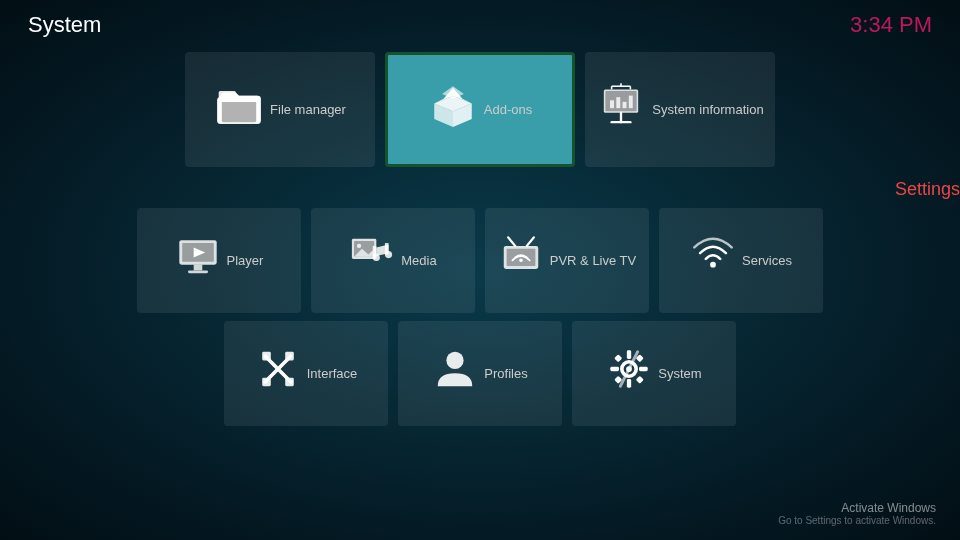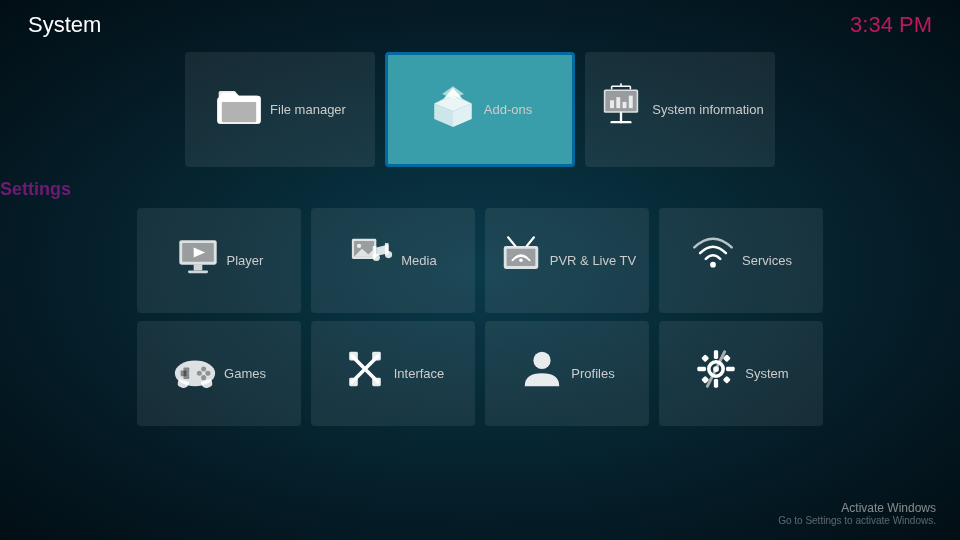--- a/index.html
+++ b/index.html
@@ -66,29 +66,29 @@
     }
 
     .top-tile .tile-label {
       font-size: 13px;
       color: #cccccc;
       font-weight: 400;
     }
 
     .tile-addons {
       background: #3a9daa !important;
-      border: 3px solid #0369a1;
+      border: 3px solid #14532d;
     }
 
     
     .section-title {
-      text-align: left;
+      text-align: right;
       font-size: 18px;
-      font-weight: 700;
-      color: #701a75;
+      font-weight: 400;
+      color: #ef4444;
       margin: 12px 0 8px 0;
     }
 
     
     .grid-row {
       display: flex;
       justify-content: center;
       gap: 10px;
       padding: 0 85px;
       margin-bottom: 8px;
@@ -282,41 +282,20 @@
         <path d="M6 20 Q32 -4 58 20" fill="none" stroke="white" stroke-width="3.5" stroke-linecap="round" opacity="0.7"></path>
       </svg>
     </span>
     <span class="tile-label">Services</span>
   </div>
 
 </div>
 
 <div class="grid-row">
 
-  <div class="tile grid-tile">
-    <span class="tile-icon">
-      <svg viewBox="0 0 64 64" xmlns="http://www.w3.org/2000/svg">
-
-        <ellipse cx="32" cy="38" rx="28" ry="18" fill="white" opacity="0.85"></ellipse>
-
-        <rect x="12" y="34" width="8" height="8" rx="1" fill="rgba(0,0,0,0.4)"></rect>
-        <rect x="16" y="30" width="8" height="8" rx="1" fill="rgba(0,0,0,0.4)"></rect>
-        <rect x="16" y="38" width="8" height="8" rx="1" fill="rgba(0,0,0,0.4)"></rect>
-
-        <circle cx="44" cy="32" r="3.5" fill="rgba(0,0,0,0.35)"></circle>
-        <circle cx="50" cy="38" r="3.5" fill="rgba(0,0,0,0.35)"></circle>
-        <circle cx="44" cy="44" r="3.5" fill="rgba(0,0,0,0.35)"></circle>
-        <circle cx="38" cy="38" r="3.5" fill="rgba(0,0,0,0.35)"></circle>
-
-        <path d="M10 46 Q4 56 14 58 Q22 60 24 50" fill="white" opacity="0.85"></path>
-        <path d="M54 46 Q60 56 50 58 Q42 60 40 50" fill="white" opacity="0.85"></path>
-      </svg>
-    </span>
-    <span class="tile-label">Games</span>
-  </div>
 
   <div class="tile grid-tile">
     <span class="tile-icon">
       <svg viewBox="0 0 64 64" xmlns="http://www.w3.org/2000/svg">
 
         <line x1="14" y1="14" x2="50" y2="50" stroke="white" stroke-width="5" stroke-linecap="round"></line>
         <line x1="50" y1="14" x2="14" y2="50" stroke="white" stroke-width="5" stroke-linecap="round"></line>
         <rect x="10" y="8" width="12" height="12" rx="2" fill="white" opacity="0.9"></rect>
         <rect x="42" y="8" width="12" height="12" rx="2" fill="white" opacity="0.9"></rect>
         <rect x="10" y="44" width="12" height="12" rx="2" fill="white" opacity="0.9"></rect>

